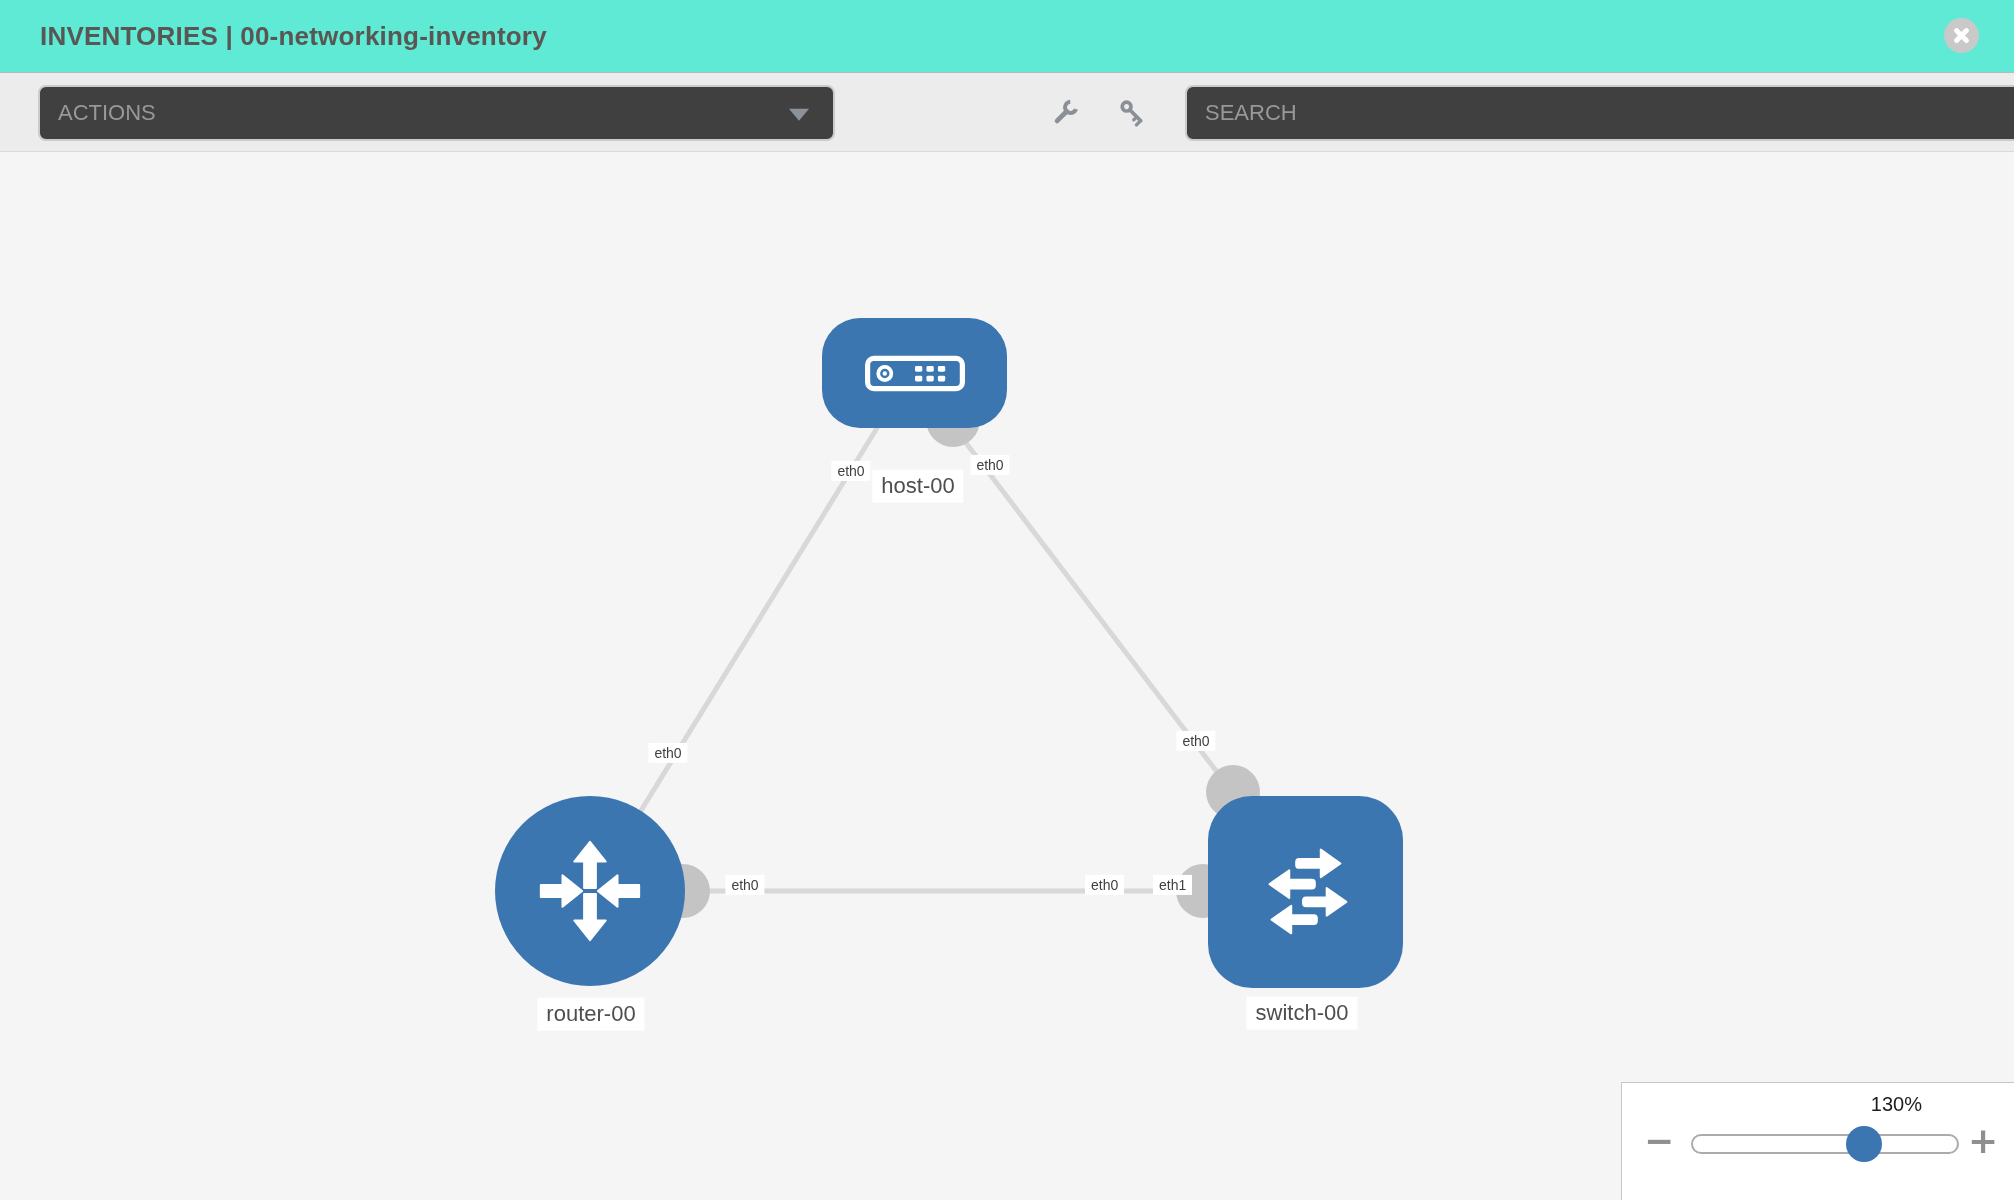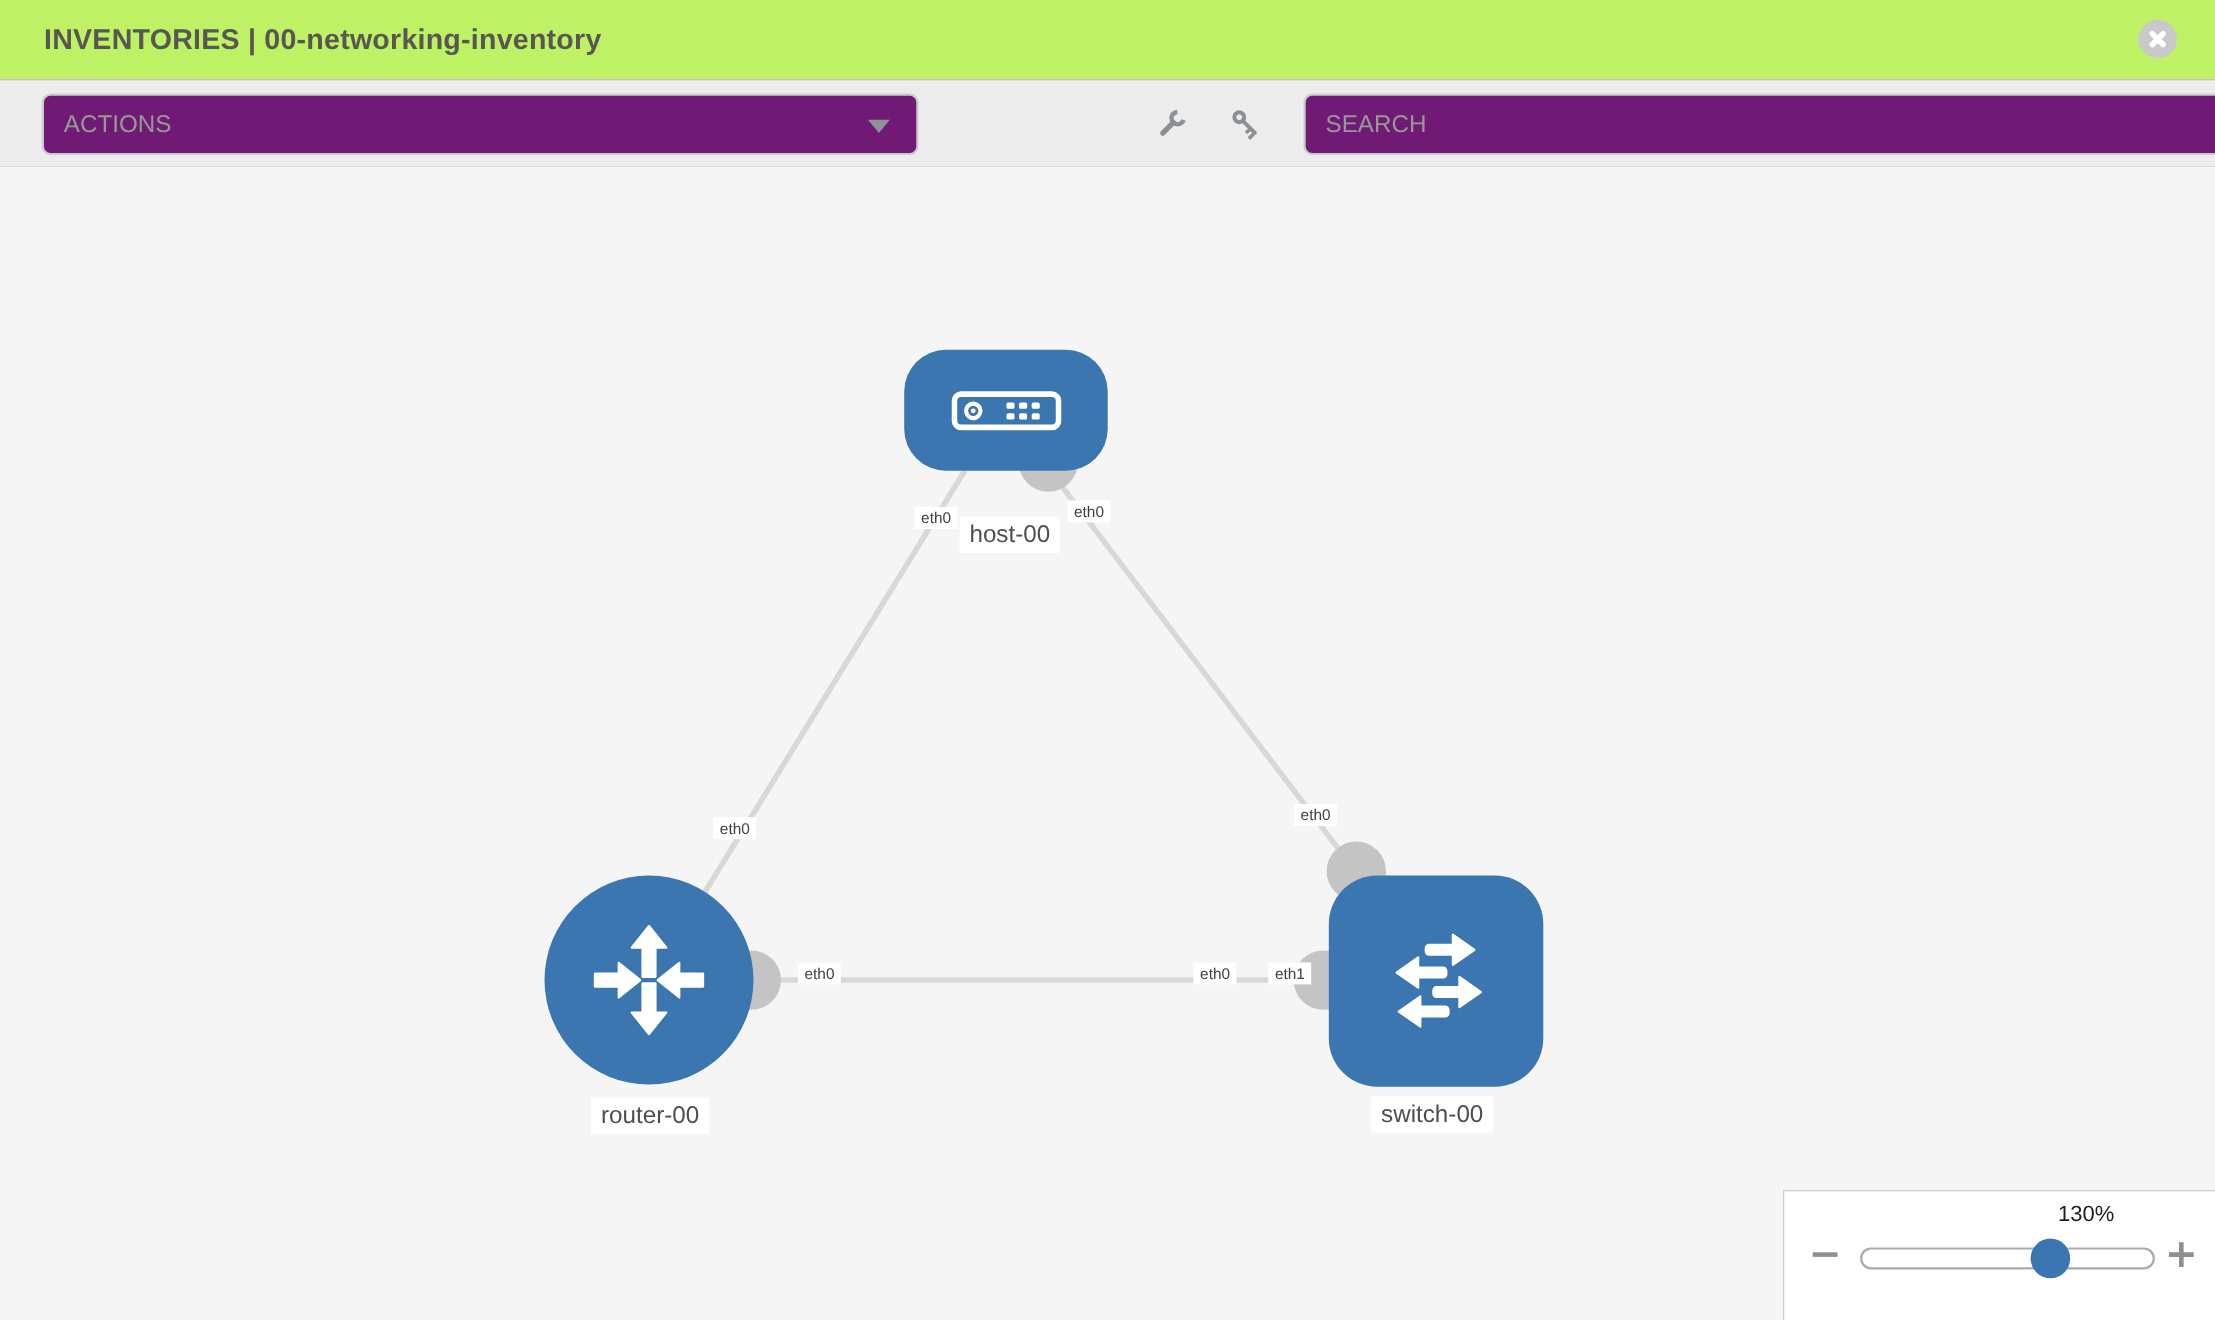--- a/index.html
+++ b/index.html
@@ -5,21 +5,21 @@
   * { box-sizing: border-box; }
   html,body { margin:0; padding:0; }
   body {
     width:2014px; height:1200px; position:relative; overflow:hidden;
     background:#f5f5f5; font-family:"Liberation Sans", sans-serif;
   }
 
   
   .header {
     position:absolute; left:0; top:0; width:2014px; height:72px;
-    background:#bef264;
+    background:#5eead4;
   }
   .page-title {
     position:absolute; left:40px; top:50%; transform:translateY(-50%);
     font-size:26px; font-weight:bold; color:#595653; letter-spacing:0.2px;
   }
   .close-btn {
     position:absolute; left:1944px; top:18px; width:35px; height:35px;
     border:none; border-radius:50%; background:#c9c9c9; cursor:pointer; padding:0;
   }
   .close-x { position:absolute; left:50%; top:50%; width:17px; height:17px;
@@ -32,21 +32,21 @@
   .close-x::after  { transform:translate(-50%,-50%) rotate(-45deg); }
 
   
   .toolbar {
     position:absolute; left:0; top:72px; width:2014px; height:80px;
     background:#ececec;
     border-top:1px solid #b9b9b9; border-bottom:1px solid #d9d9d9;
   }
   .dropdown {
     position:absolute; top:12px; height:56px;
-    background:#701a75; border:2px solid #cbcbcb; border-radius:8px;
+    background:#404040; border:2px solid #cbcbcb; border-radius:8px;
   }
   .dropdown .ph {
     position:absolute; left:18px; top:50%; transform:translateY(-50%);
     font-size:22px; color:#989898;
   }
   .caret {
     position:absolute; right:24px; top:50%; transform:translateY(-35%);
     width:0; height:0;
     border-left:10px solid transparent; border-right:10px solid transparent;
     border-top:12px solid #8b929a;

